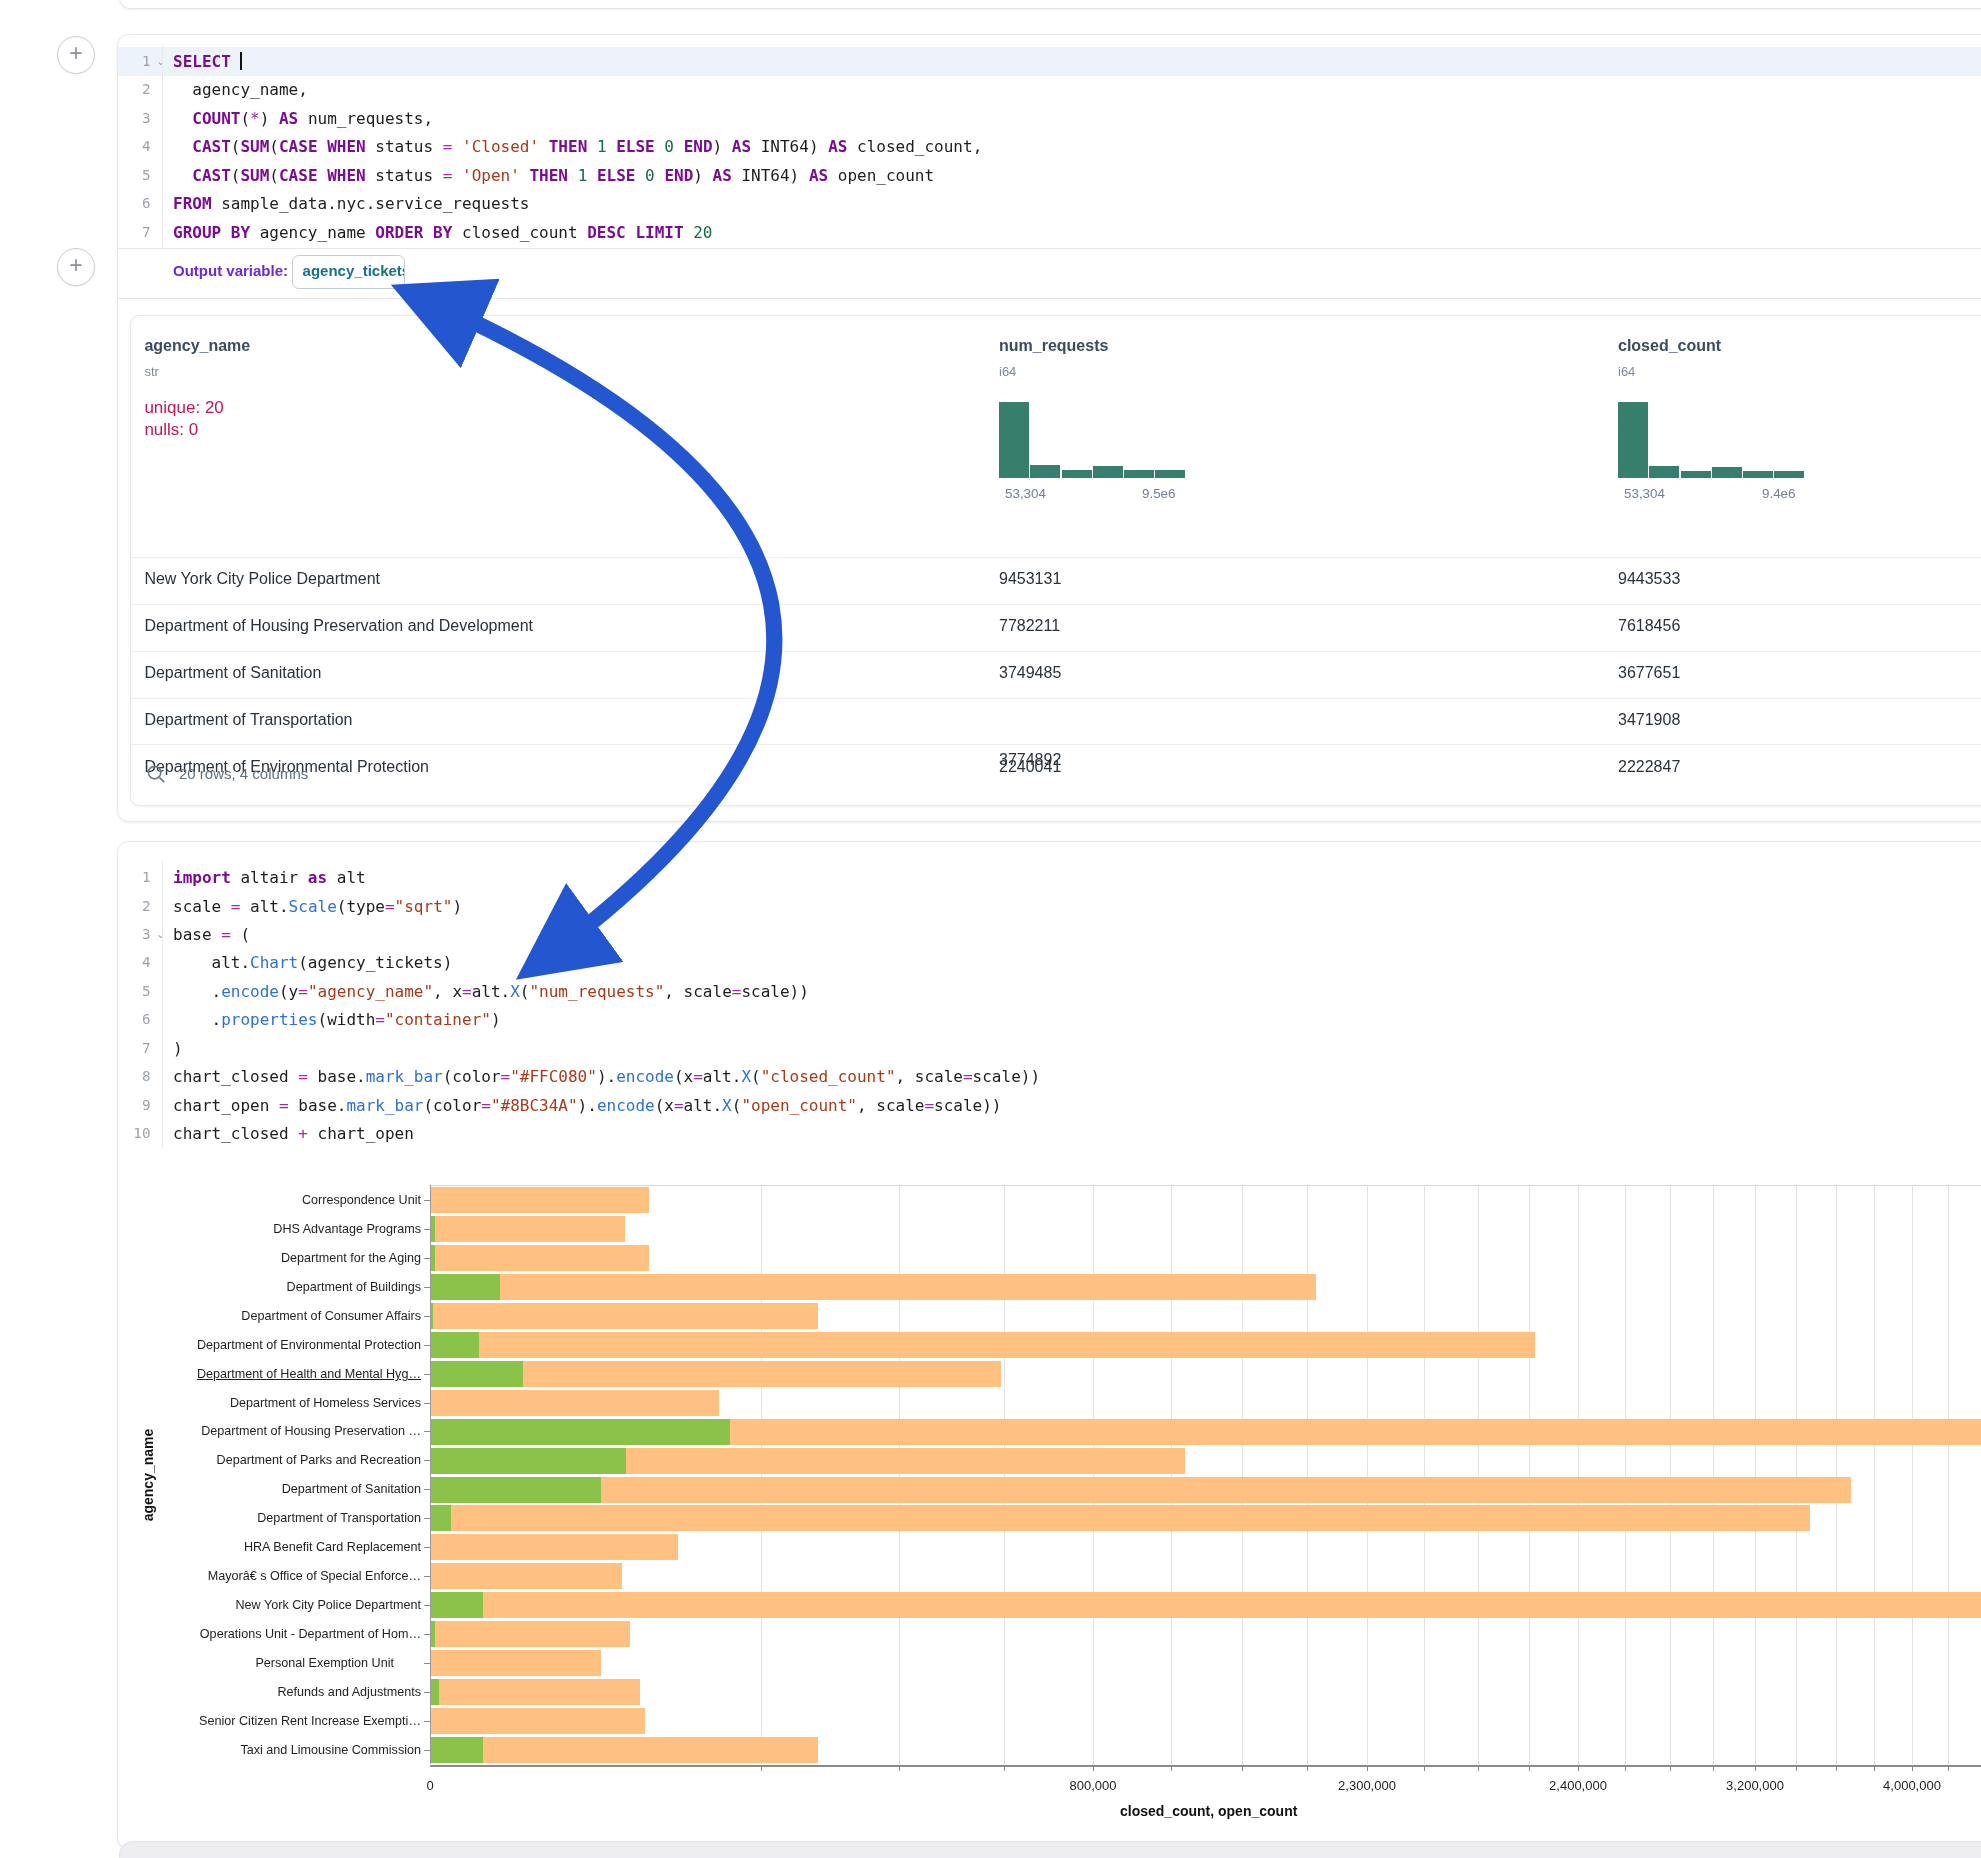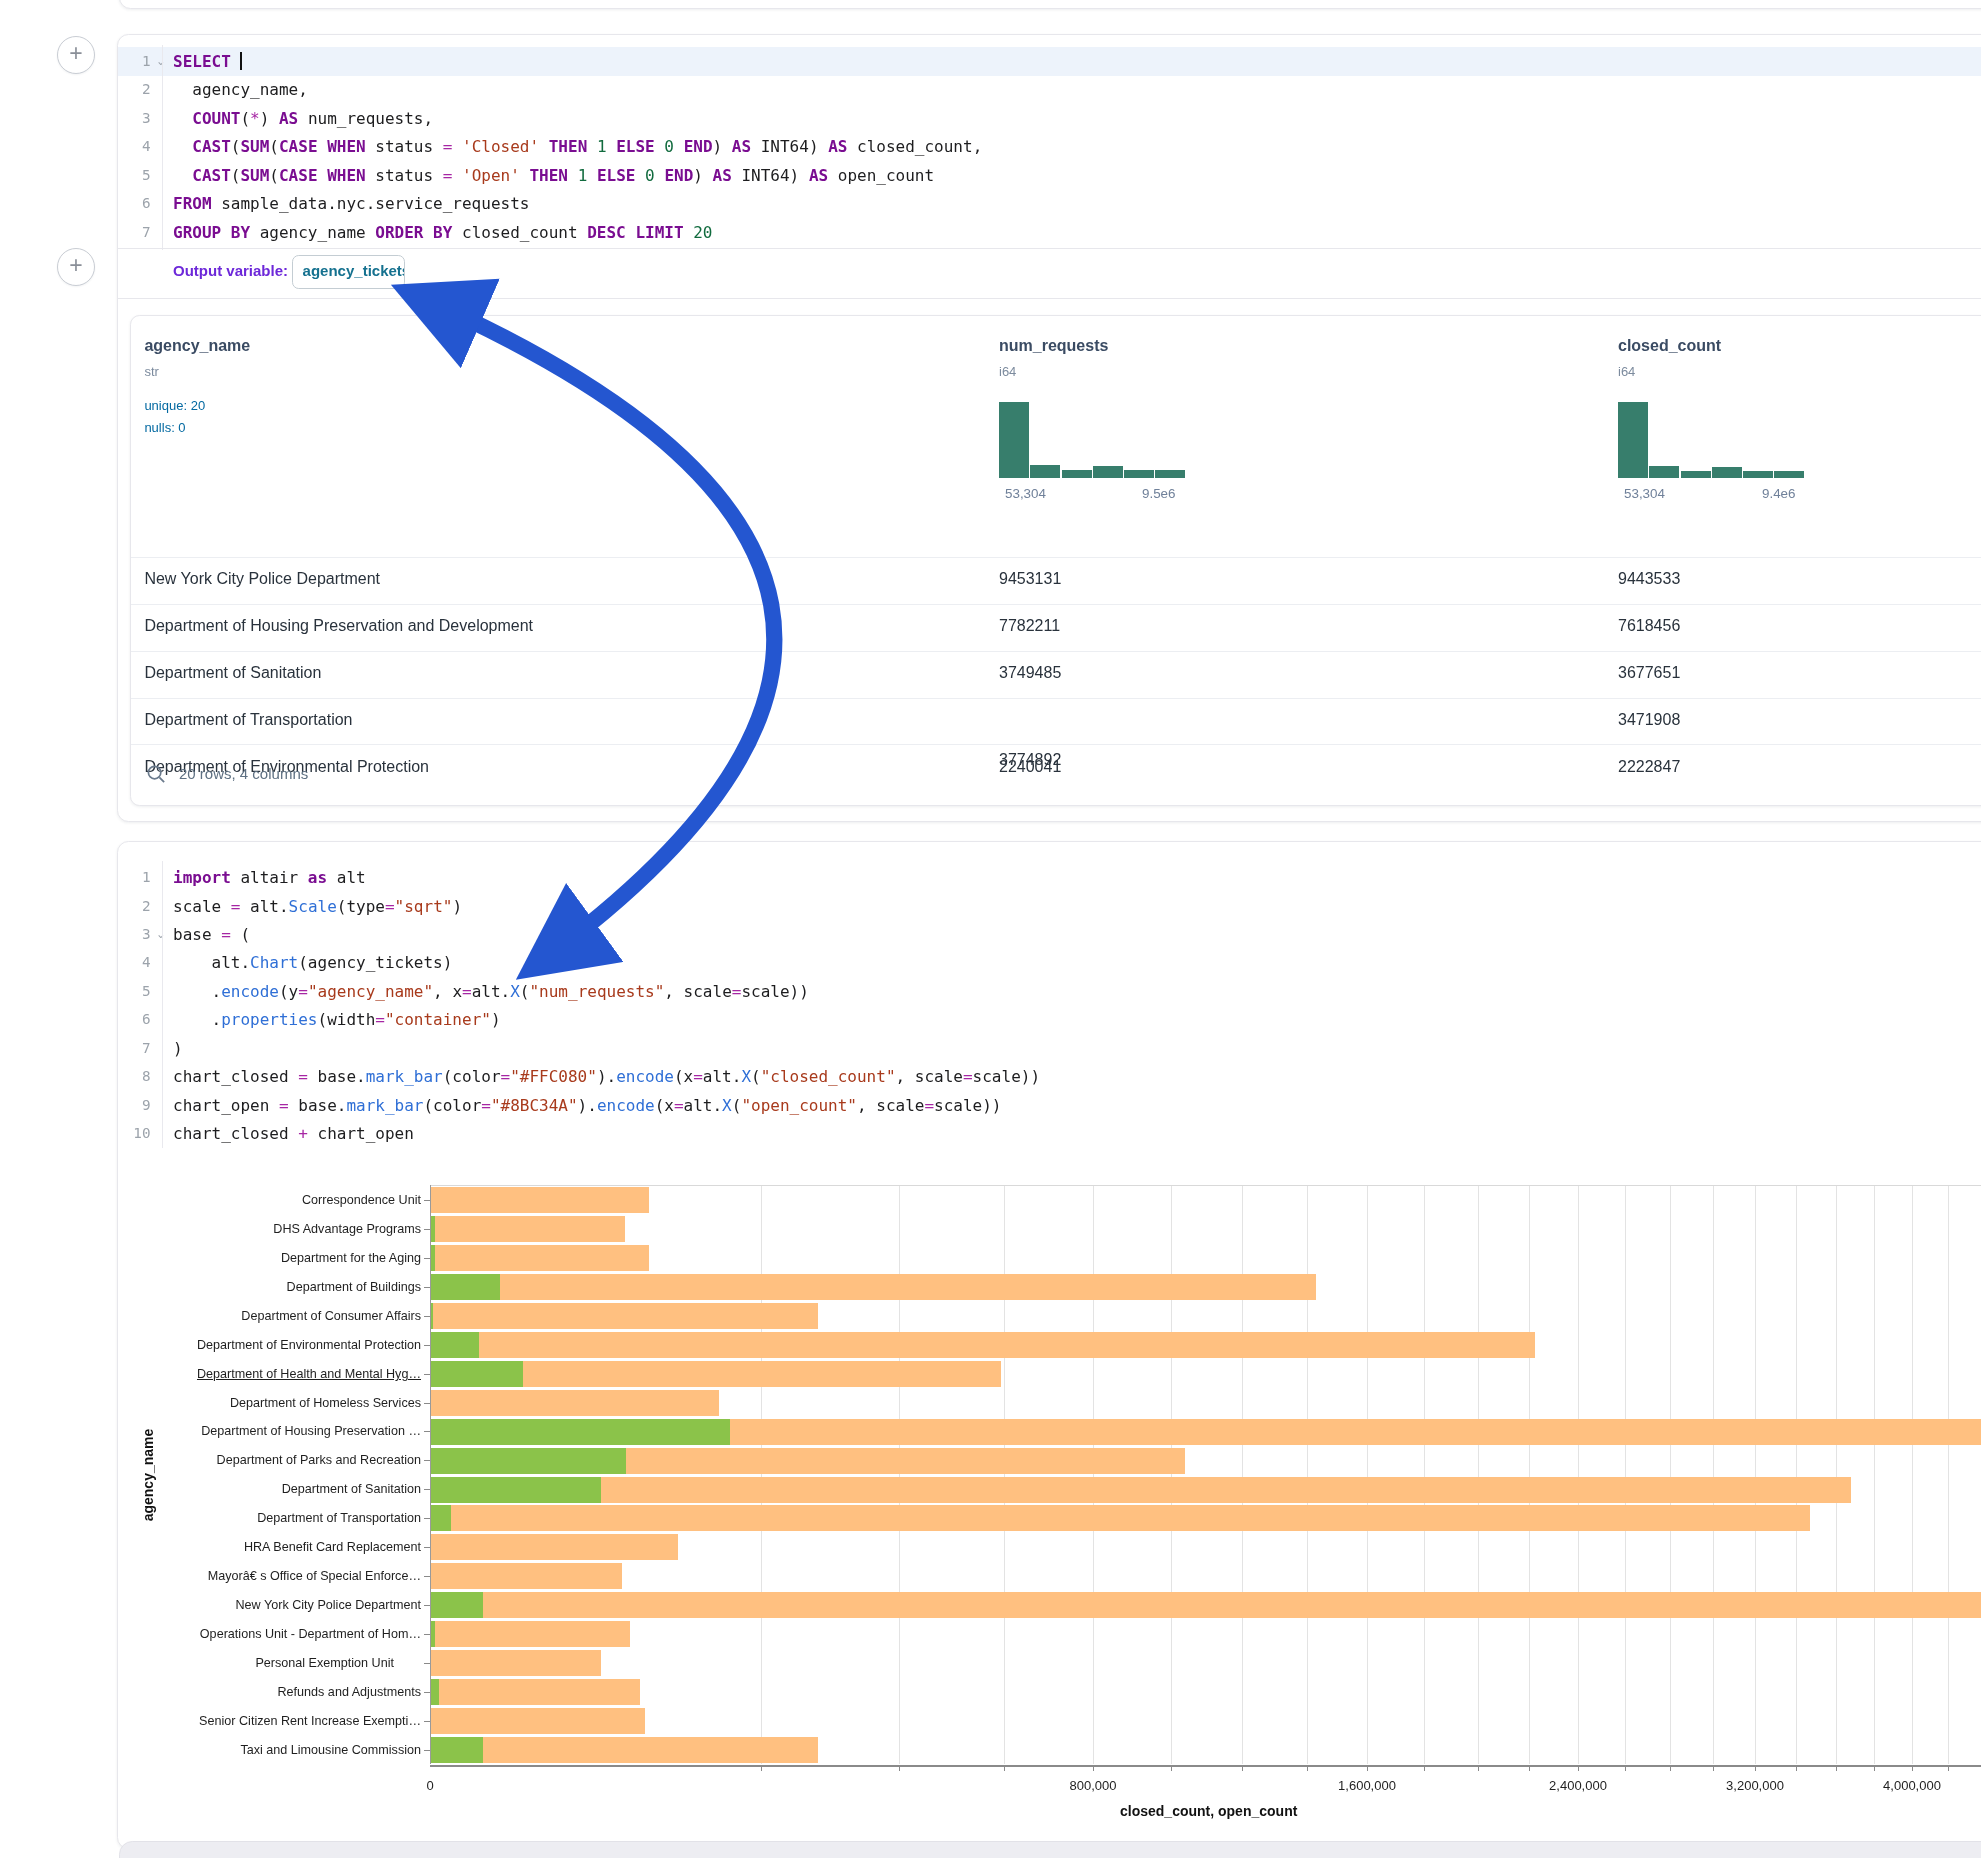--- a/index.html
+++ b/index.html
@@ -18,21 +18,21 @@
   .tk-str{color:#a83a1c;}
   .tk-num{color:#116b3e;}
   .tk-op{color:#a626a4;}
   .tk-id{color:#1d1d1f;}
   .caret{display:inline-block;width:1.4px;height:18px;background:#111;vertical-align:-3.8px;}
   .gutter-border{position:absolute;width:1px;background:#e9e9ee;}
   .divider{position:absolute;left:0;right:0;height:1px;background:#e7e7ec;}
   
   .colname{position:absolute;font-size:16px;font-weight:bold;color:#3a4b63;}
   .coltype{position:absolute;font-size:13px;color:#7c8b9e;}
-  .colmeta{position:absolute;font-size:13px;color:#0369a1;}
+  .colmeta{position:absolute;font-size:17px;color:#be185d;}
   .hist{position:absolute;}
   .hist .hbar{position:absolute;bottom:0;background:#377e6c;}
   .hlabel{position:absolute;font-size:13.4px;color:#70819a;}
   .trow-sep{position:absolute;left:0;right:0;height:1px;background:#eceef2;}
   .tcell{position:absolute;font-size:16px;color:#29323c;white-space:nowrap;}
   
   .gridline{position:absolute;width:1px;background:#e3e3e3;}
   .tickmark-x{position:absolute;width:1px;height:5.7px;background:#8a8a8a;}
   .tickmark-y{position:absolute;height:1px;width:5.7px;background:#8a8a8a;}
   .xlab{position:absolute;font-size:13px;color:#1f1f1f;transform:translateX(-50%);white-space:nowrap;}
@@ -270,21 +270,21 @@
       <div class="ylab" style="right: 1561px; top: 1692px;">Refunds and Adjustments</div>
       <div class="bar" style="left: 431px; top: 1708px; height: 26px; width: 214px; background: rgb(255, 192, 128);"></div>
       <div class="tickmark-y" style="left: 424px; top: 1721px;"></div>
       <div class="ylab" style="right: 1561px; top: 1721px;">Senior Citizen Rent Increase Exempti…</div>
       <div class="bar" style="left: 431px; top: 1737px; height: 26px; width: 387px; background: rgb(255, 192, 128);"></div>
       <div class="bar" style="left: 431px; top: 1737px; height: 26px; width: 52px; background: rgb(139, 195, 74);"></div>
       <div class="tickmark-y" style="left: 424px; top: 1750px;"></div>
       <div class="ylab" style="right: 1561px; top: 1750px;">Taxi and Limousine Commission</div>
       <div class="xlab" style="left: 430px; top: 1778px;">0</div>
       <div class="xlab" style="left: 1093px; top: 1778px;">800,000</div>
-      <div class="xlab" style="left: 1367px; top: 1778px;">1,600,000</div>
+      <div class="xlab" style="left: 1367px; top: 1778px;">2,300,000</div>
       <div class="xlab" style="left: 1578px; top: 1778px;">2,400,000</div>
       <div class="xlab" style="left: 1755px; top: 1778px;">3,200,000</div>
       <div class="xlab" style="left: 1912px; top: 1778px;">4,000,000</div>
       <div class="axis-title" style="left: 1120px; top: 1803px;">closed_count, open_count</div>
       <div class="axis-title" style="left: 148px; top: 1475px; transform: translate(-50%, -50%) rotate(-90deg);">agency_name</div>
     </div>
 
   <svg width="1982" height="1858" style="position:absolute;left:0;top:0;pointer-events:none;" viewBox="0 0 2073 1944">
     <defs>
       <marker id="ah" markerWidth="7" markerHeight="7" refX="4.5" refY="3" orient="auto-start-reverse" markerUnits="strokeWidth">

